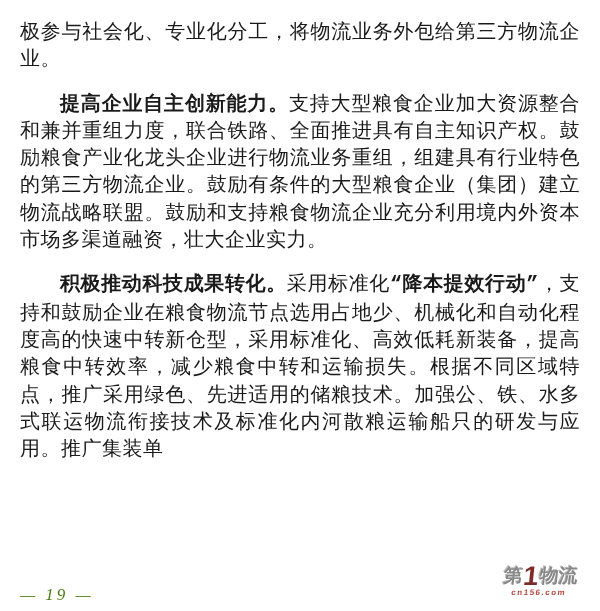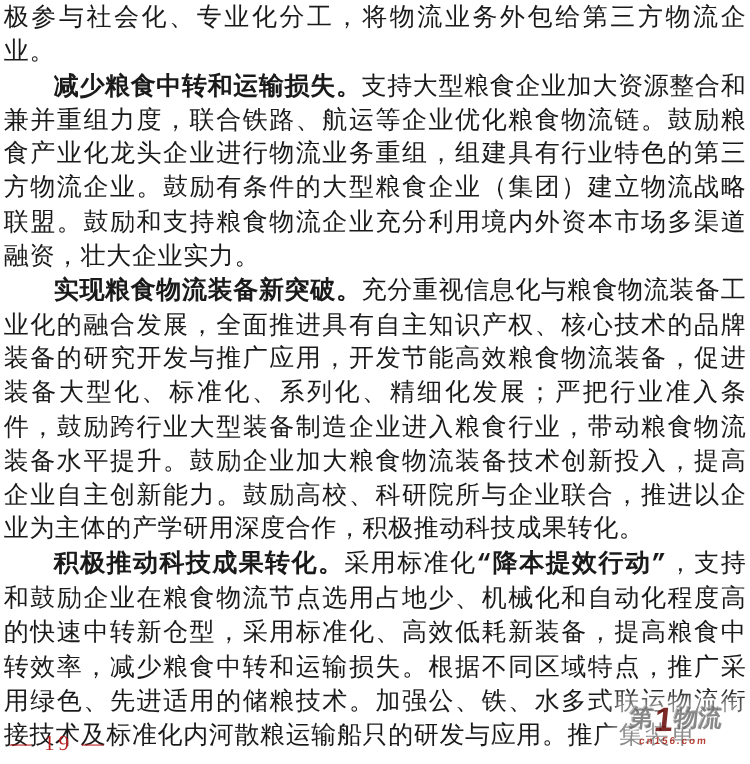--- a/index.html
+++ b/index.html
@@ -21,43 +21,44 @@
     width: 594px;
     padding: 1px 3px 0 3px;
     color: #1a1a1a;
     font-size: 20px;
     line-height: 27.3px;
     text-align: justify;
     text-justify: inter-character;
     letter-spacing: 0.5px;
   }
   .page p {
-    margin: 0;
+    margin: 17px;
     text-indent: 2em;
   }
   .page p.no-indent {
     text-indent: 0;
   }
   .lead {
     font-weight: 700;
   }
   .emph {
     font-weight: 700;
     font-family: Liberation Mono, monospace;
   }
   .heading {
     font-weight: 700;
   }
   .page-number {
     position: absolute;
-    left: 8px;
+    left: 20px;
     bottom: 6px;
     font-size: 17px;
     letter-spacing: 3px;
-    color: #b91c1c;
+    color: #4d7c0f;
+    font-style: italic;
   }
   .watermark {
     position: absolute;
     top: 564px;
     right: 14px;
     width: 92px;
     text-align: center;
     opacity: 0.9;
     background: rgba(255,255,255,0.55);
     box-shadow: 0 0 10px 6px rgba(255,255,255,0.55);
@@ -98,24 +99,23 @@
     text-shadow: 0.5px 0.5px 0 #ffffff;
   }
 </style>
 </head>
 <body>
 
 <div class="page">
 
   <p class="no-indent"><span>极参与社会化、专业化分工，将物流业务外包给第三方物流企业。</span></p>
 
-  <p><span class="lead">减少粮食中转和运输损失。</span><span>支持大型粮食企业加大资源整合和兼并重组力度，联合铁路、航运等企业优化粮食物流链。鼓励粮食产业化龙头企业进行物流业务重组，组建具有行业特色的第三方物流企业。鼓励有条件的大型粮食企业（集团）建立物流战略联盟。鼓励和支持粮食物流企业充分利用境内外资本市场多渠道融资，壮大企业实力。</span></p>
+  <p><span class="lead">提高企业自主创新能力。</span><span>支持大型粮食企业加大资源整合和兼并重组力度，联合铁路、全面推进具有自主知识产权。鼓励粮食产业化龙头企业进行物流业务重组，组建具有行业特色的第三方物流企业。鼓励有条件的大型粮食企业（集团）建立物流战略联盟。鼓励和支持粮食物流企业充分利用境内外资本市场多渠道融资，壮大企业实力。</span></p>
 
 
-  <p><span class="lead">实现粮食物流装备新突破。</span><span>充分重视信息化与粮食物流装备工业化的融合发展，全面推进具有自主知识产权、核心技术的品牌装备的研究开发与推广应用，开发节能高效粮食物流装备，促进装备大型化、标准化、系列化、精细化发展；严把行业准入条件，鼓励跨行业大型装备制造企业进入粮食行业，带动粮食物流装备水平提升。鼓励企业加大粮食物流装备技术创新投入，提高企业自主创新能力。鼓励高校、科研院所与企业联合，推进以企业为主体的产学研用深度合作，积极推动科技成果转化。</span></p>
 
   <p><span class="lead">积极推动科技成果转化。</span><span>采用标准化</span><span class="emph">“降本提效行动”</span><span>，支持和鼓励企业在粮食物流节点选用占地少、机械化和自动化程度高的快速中转新仓型，采用标准化、高效低耗新装备，提高粮食中转效率，减少粮食中转和运输损失。根据不同区域特点，推广采用绿色、先进适用的储粮技术。加强公、铁、水多式联运物流衔接技术及标准化内河散粮运输船只的研发与应用。推广集装单</span></p>
 
 </div>
 
 <div class="page-number">— 19 —</div>
 
 <div class="watermark">
   <div class="wm-row">
     <span class="wm-char">第</span>

